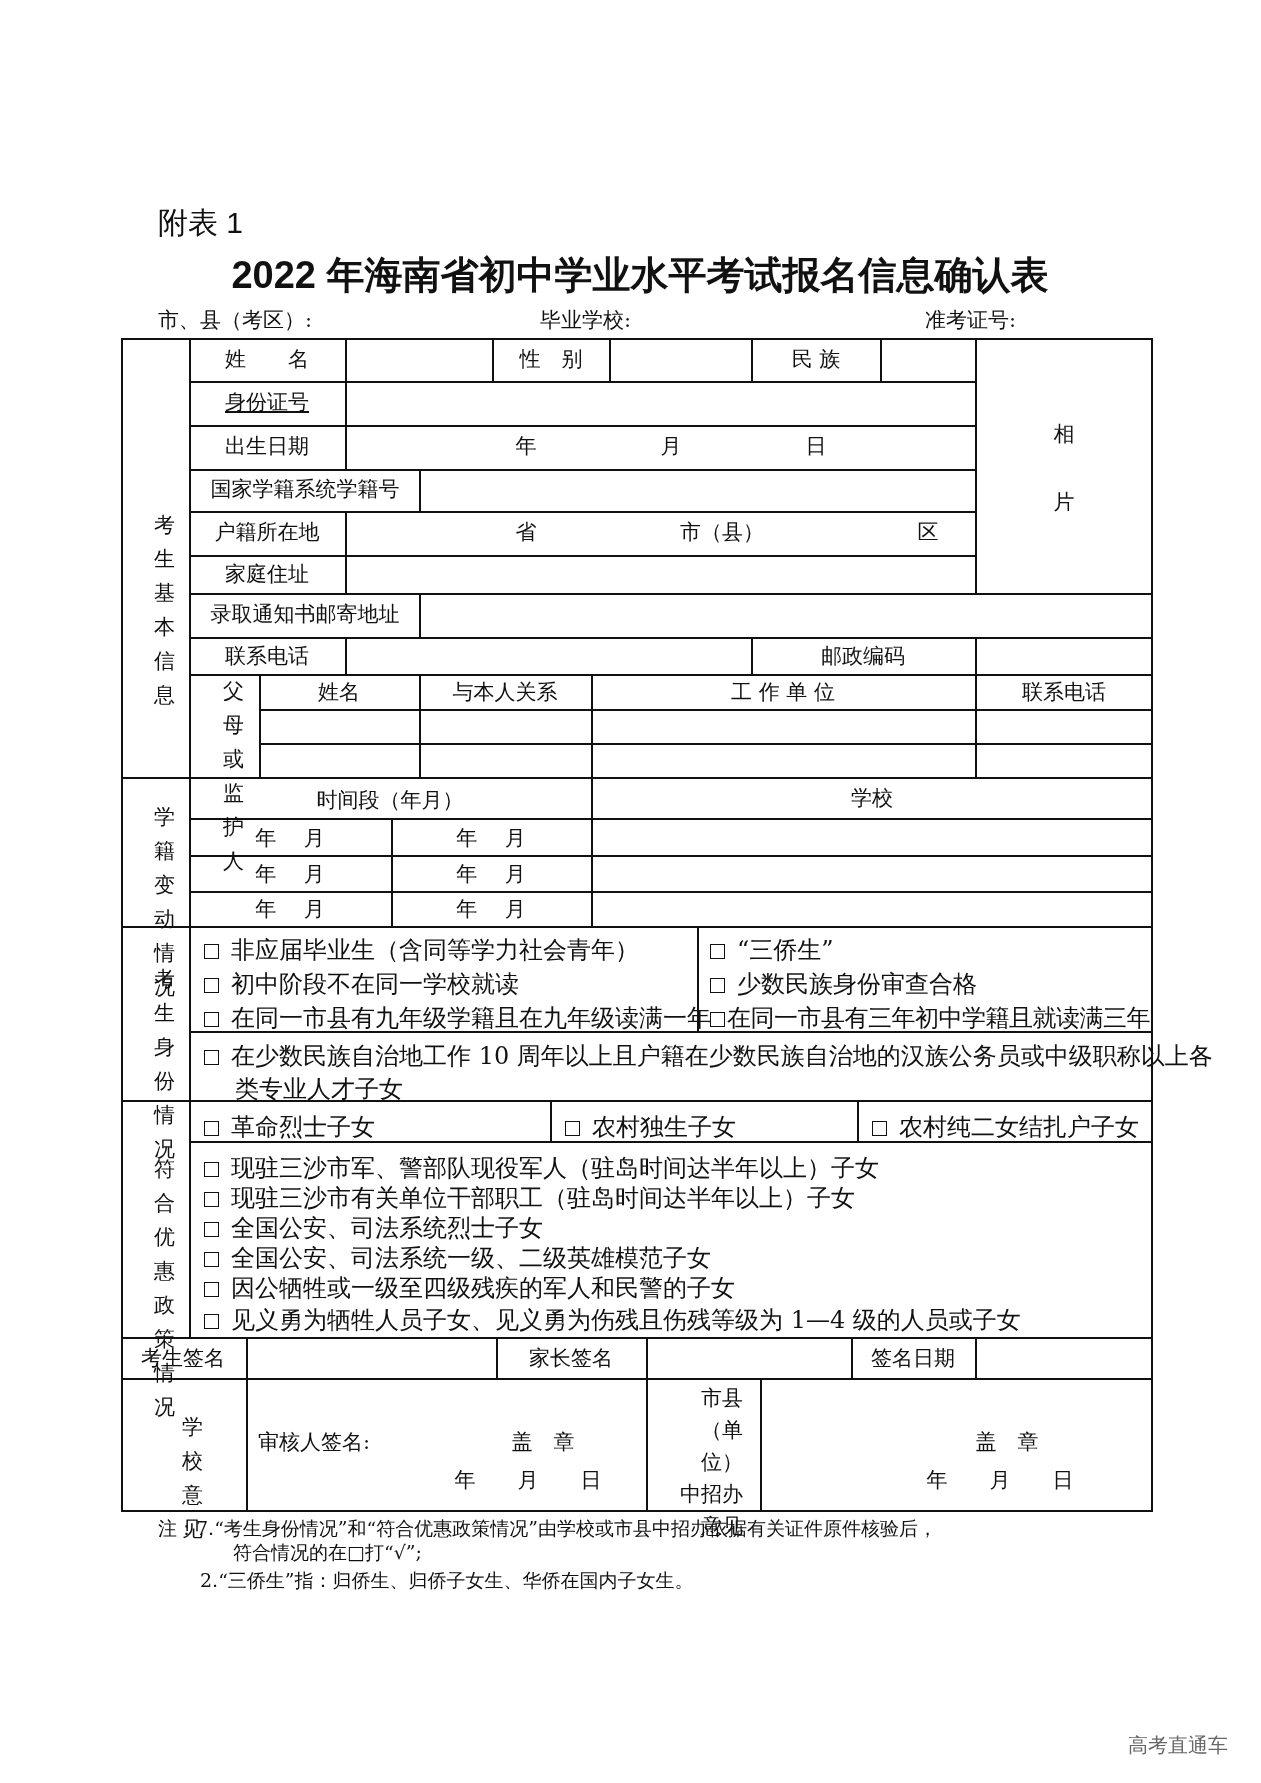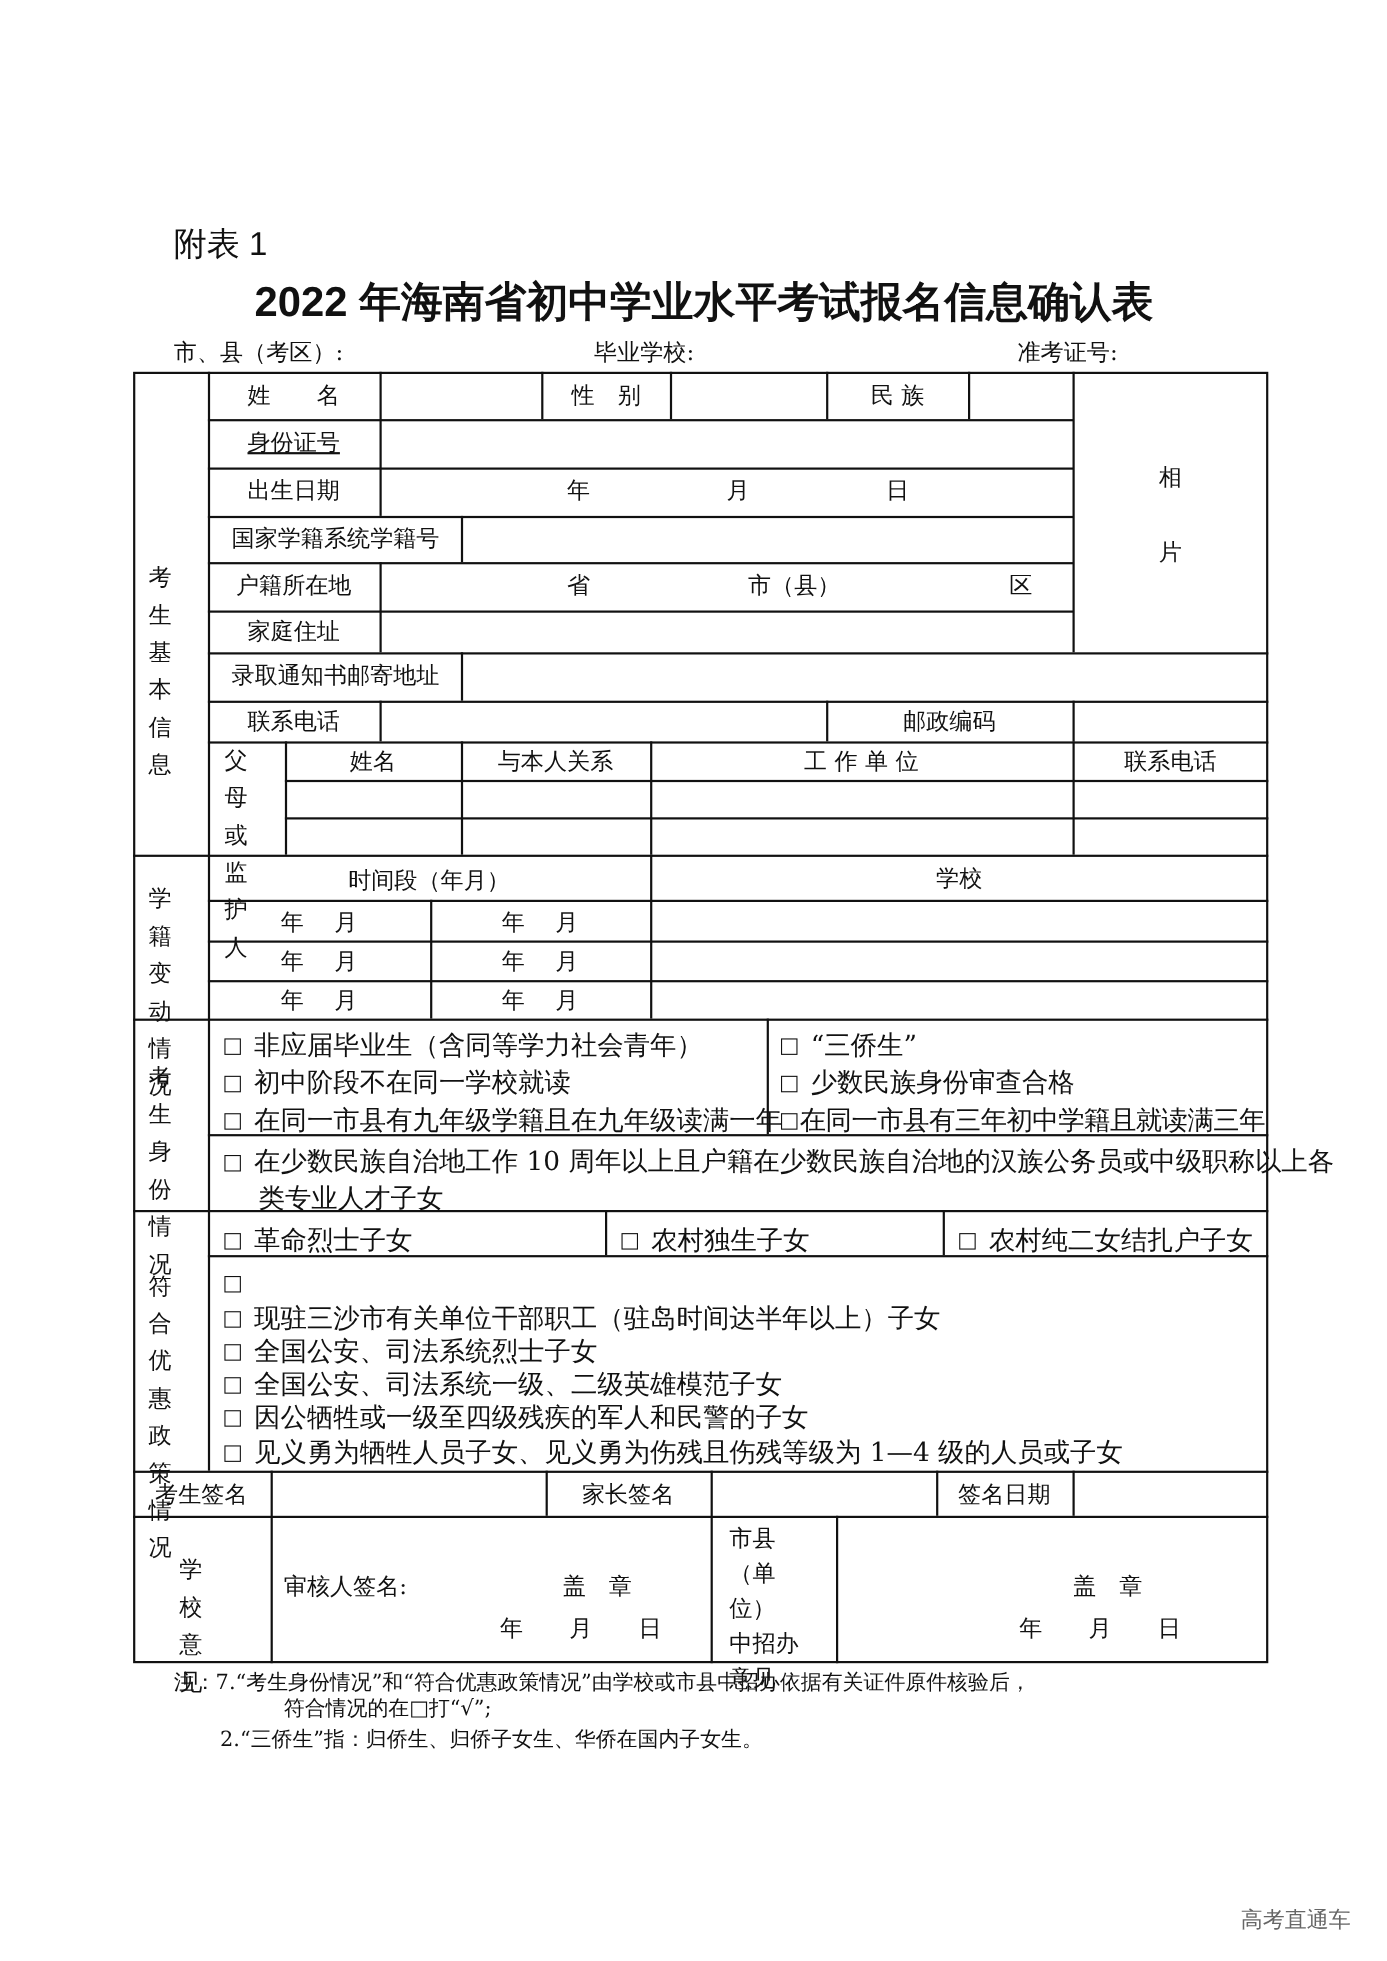--- a/index.html
+++ b/index.html
@@ -5,21 +5,21 @@
   html,body{margin:0;padding:0;background:#fff;}
   body{width:1261px;height:1783px;position:relative;overflow:hidden;font-family:"DejaVu Serif","Liberation Serif",serif;color:#111;}
   .t{position:absolute;white-space:nowrap;font-size:21px;line-height:1;}
   .c{transform:translateX(-50%);}
   .h{position:absolute;height:1.5px;background:#111;}
   .v{position:absolute;width:1.5px;background:#111;}
   .b{position:absolute;border:2px solid #111;box-sizing:border-box;}
   .cb{display:inline-block;width:13px;height:13px;border:1.3px solid #111;margin-right:12px;vertical-align:-1px;}
   #appendix{left:158px;top:208px;font-family:"Liberation Sans","DejaVu Sans",sans-serif;font-size:30px;}
   #title{left:640px;top:256px;font-family:"Liberation Sans","DejaVu Sans",sans-serif;font-size:38px;font-weight:bold;}
-  .vert{position:absolute;font-size:21px;line-height:34px;text-align:left;width:40px;}
+  .vert{position:absolute;font-size:21px;line-height:34px;text-align:right;width:40px;}
   .opt{position:absolute;font-size:24px;white-space:nowrap;text-align:center;}
   #watermark{left:1128px;top:1735px;font-family:"DejaVu Sans",sans-serif;font-size:20px;color:#666;}
   .note{position:absolute;font-size:19px;white-space:nowrap;}
 </style>
 </head>
 <body>
 
 <div class="t" id="appendix">附表 1</div>
 <div class="t c" id="title">2022 年海南省初中学业水平考试报名信息确认表</div>
 <div class="t" style="left:158px;top:310px;">市、县（考区）:</div>
@@ -169,21 +169,21 @@
 <div class="opt" style="left:204px;top:1002px;"><span class="cb"></span><span>在同一市县有九年级学籍且在九年级读满一年</span></div>
 <div class="opt" style="left:710px;top:934px;"><span class="cb"></span><span>“三侨生”</span></div>
 <div class="opt" style="left:710px;top:968px;"><span class="cb"></span><span>少数民族身份审查合格</span></div>
 <div class="opt" style="left:710px;top:1002px;letter-spacing:-0.5px;"><span class="cb" style="margin-right:2px"></span><span>在同一市县有三年初中学籍且就读满三年</span></div>
 <div class="opt" style="left:204px;top:1040px;"><span class="cb"></span><span>在少数民族自治地工作 10 周年以上且户籍在少数民族自治地的汉族公务员或中级职称以上各</span></div>
 <div class="opt" style="left:235px;top:1073px;">类专业人才子女</div>
 
 <div class="opt" style="left:204px;top:1111px;"><span class="cb"></span><span>革命烈士子女</span></div>
 <div class="opt" style="left:565px;top:1111px;"><span class="cb"></span><span>农村独生子女</span></div>
 <div class="opt" style="left:872px;top:1111px;font-family:Liberation Serif, serif;"><span class="cb"></span><span>农村纯二女结扎户子女</span></div>
-<div class="opt" style="left:204px;top:1152px;"><span class="cb"></span></div>
+<div class="opt" style="left:204px;top:1152px;"><span class="cb"></span><span>现驻三沙市军、警部队现役军人（驻岛时间达半年以上）子女</span></div>
 <div class="opt" style="left:204px;top:1182px;"><span class="cb"></span><span>现驻三沙市有关单位干部职工（驻岛时间达半年以上）子女</span></div>
 <div class="opt" style="left:204px;top:1212px;"><span class="cb"></span><span>全国公安、司法系统烈士子女</span></div>
 <div class="opt" style="left:204px;top:1242px;"><span class="cb"></span><span>全国公安、司法系统一级、二级英雄模范子女</span></div>
 <div class="opt" style="left:204px;top:1272px;"><span class="cb"></span><span>因公牺牲或一级至四级残疾的军人和民警的子女</span></div>
 <div class="opt" style="left:204px;top:1304px;"><span class="cb"></span><span>见义勇为牺牲人员子女、见义勇为伤残且伤残等级为 1—4 级的人员或子女</span></div>
 
 <div class="t c" style="left:183px;top:1348px;">考生签名</div>
 <div style="position:absolute;left:248px;top:1339px;width:247px;height:38px;"></div>
 <div class="t c" style="left:571px;top:1348px;">家长签名</div>
 <div style="position:absolute;left:648px;top:1339px;width:202px;height:38px;"></div>
@@ -196,16 +196,16 @@
 <div class="t c" style="left:543px;top:1432px;">盖　章</div>
 <div class="t c" style="left:528px;top:1470px;">年　　月　　日</div>
 <div class="vert" style="left:663px;top:1382px;width:80px;line-height:32px;"><span style="white-space:pre-line">市县
 （单位）
 中招办
 意见</span></div>
 <div class="t c" style="left:1007px;top:1432px;">盖　章</div>
 <div class="t c" style="left:1000px;top:1470px;">年　　月　　日</div>
 
 <div class="note" style="left:158px;top:1516px;">注：7.“考生身份情况”和“符合优惠政策情况”由学校或市县中招办依据有关证件原件核验后，</div>
-<div class="note" style="left:233px;top:1540px;margin-left:25px;">符合情况的在□打“√”;</div>
+<div class="note" style="left:233px;top:1540px;">符合情况的在□打“√”;</div>
 <div class="note" style="left:200px;top:1568px;">2.“三侨生”指：归侨生、归侨子女生、华侨在国内子女生。</div>
 
 <div class="t" id="watermark">高考直通车</div>
 
 </body></html>

